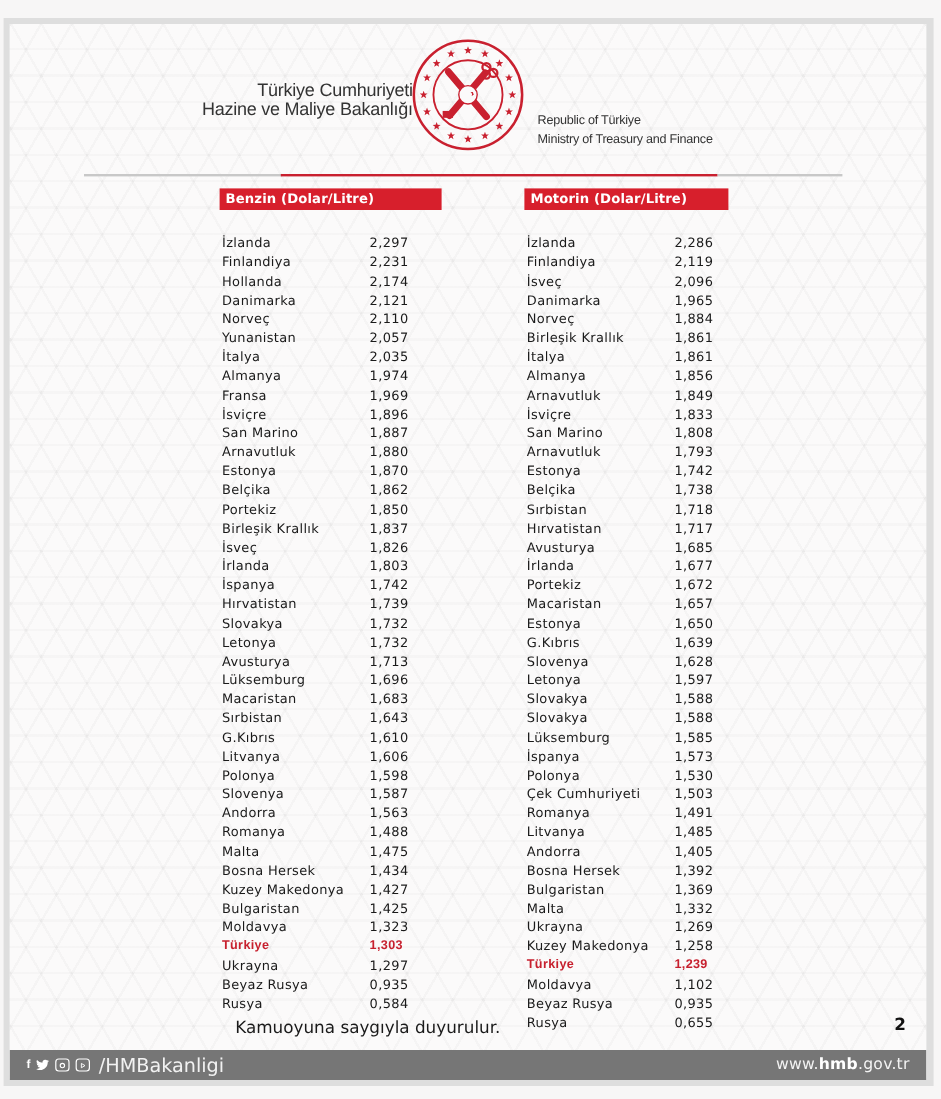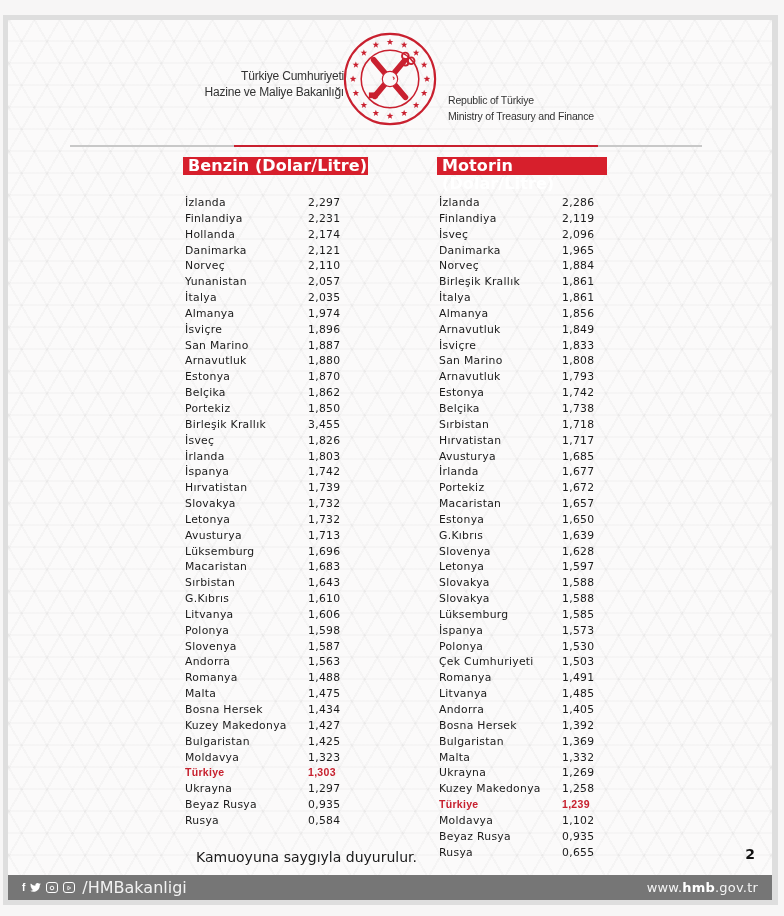--- a/index.html
+++ b/index.html
@@ -18,40 +18,40 @@
     background-color: #fbfafa;
     background-image:
       repeating-linear-gradient(60deg, rgba(0,0,0,0.025) 0 2px, transparent 2px 22px),
       repeating-linear-gradient(-60deg, rgba(0,0,0,0.025) 0 2px, transparent 2px 22px),
       repeating-linear-gradient(0deg, rgba(0,0,0,0.02) 0 2px, transparent 2px 22px);
     overflow: hidden;
   }
   .header { position: absolute; left: 0; top: 0; width: 764px; height: 125px; }
   .org-tr {
     position: absolute; right: 428px; top: 48px; text-align: right;
-    font-family: "Liberation Sans", sans-serif; font-size: 12px; line-height: 16px;
+    font-family: "Liberation Sans", sans-serif; font-size: 15px; line-height: 16px;
     color: #333; letter-spacing: -0.2px;
   }
   .org-en {
     position: absolute; left: 440px; top: 48px; text-align: left;
     font-family: "Liberation Sans", sans-serif; font-size: 10.5px; line-height: 16px;
     color: #333; letter-spacing: -0.2px; margin-top: 24px;
   }
   .logo { position: absolute; left: 334px; top: 11px; width: 96px; height: 96px; }
   .divider { position: absolute; top: 125px; height: 2px; }
   .divider.gray-l { left: 62px; width: 165px; background: #c8c8c8; }
   .divider.red { left: 226px; width: 364px; background: #c9202f; }
   .divider.gray-r { left: 590px; width: 104px; background: #c8c8c8; }
 
   .table { position: absolute; top: 137px; }
   .table.left { left: 175px; width: 190px; }
   .table.right { left: 429px; width: 175px; }
   .tbl-head {
     height: 18px; background: #d71f2c; color: #fff;
-    font-weight: bold; font-size: 16px; line-height: 18px; padding-left: 5px;
+    font-weight: bold; font-size: 11px; line-height: 18px; padding-left: 5px;
     letter-spacing: 0.1px;
   }
   .table.left .tbl-head { width: 180px; }
   .table.right .tbl-head { width: 165px; }
   .rows { margin-top: 20px; }
   .row {
     height: 15.85px; position: relative; font-size: 10.8px; line-height: 15.85px;
     color: #1a1a1a; letter-spacing: 0.3px;
   }
   .row .country { position: absolute; left: 2px; }
@@ -162,20 +162,24 @@
         </div>
         <div class="row">
           <span class="country">İtalya</span>
           <span class="value">2,035</span>
         </div>
         <div class="row">
           <span class="country">Almanya</span>
           <span class="value">1,974</span>
         </div>
         <div class="row">
+          <span class="country">Fransa</span>
+          <span class="value">1,969</span>
+        </div>
+        <div class="row">
           <span class="country">İsviçre</span>
           <span class="value">1,896</span>
         </div>
         <div class="row">
           <span class="country">San Marino</span>
           <span class="value">1,887</span>
         </div>
         <div class="row">
           <span class="country">Arnavutluk</span>
           <span class="value">1,880</span>
@@ -187,21 +191,21 @@
         <div class="row">
           <span class="country">Belçika</span>
           <span class="value">1,862</span>
         </div>
         <div class="row">
           <span class="country">Portekiz</span>
           <span class="value">1,850</span>
         </div>
         <div class="row">
           <span class="country">Birleşik Krallık</span>
-          <span class="value">3,455</span>
+          <span class="value">1,837</span>
         </div>
         <div class="row">
           <span class="country">İsveç</span>
           <span class="value">1,826</span>
         </div>
         <div class="row">
           <span class="country">İrlanda</span>
           <span class="value">1,803</span>
         </div>
         <div class="row">

